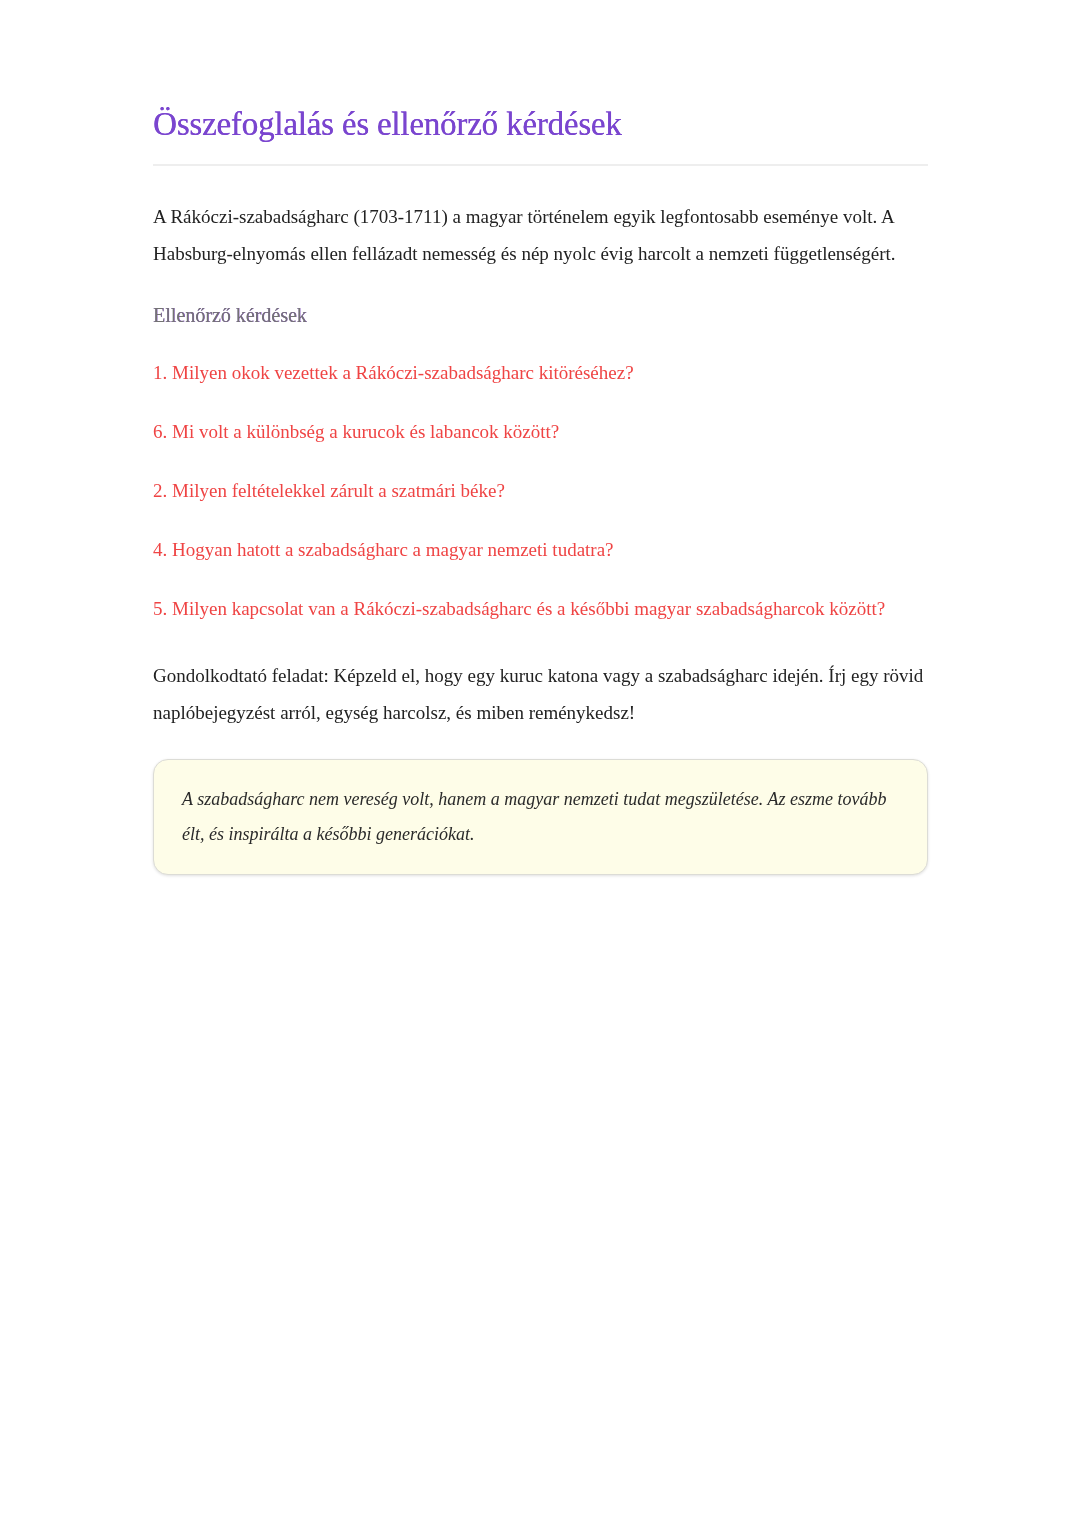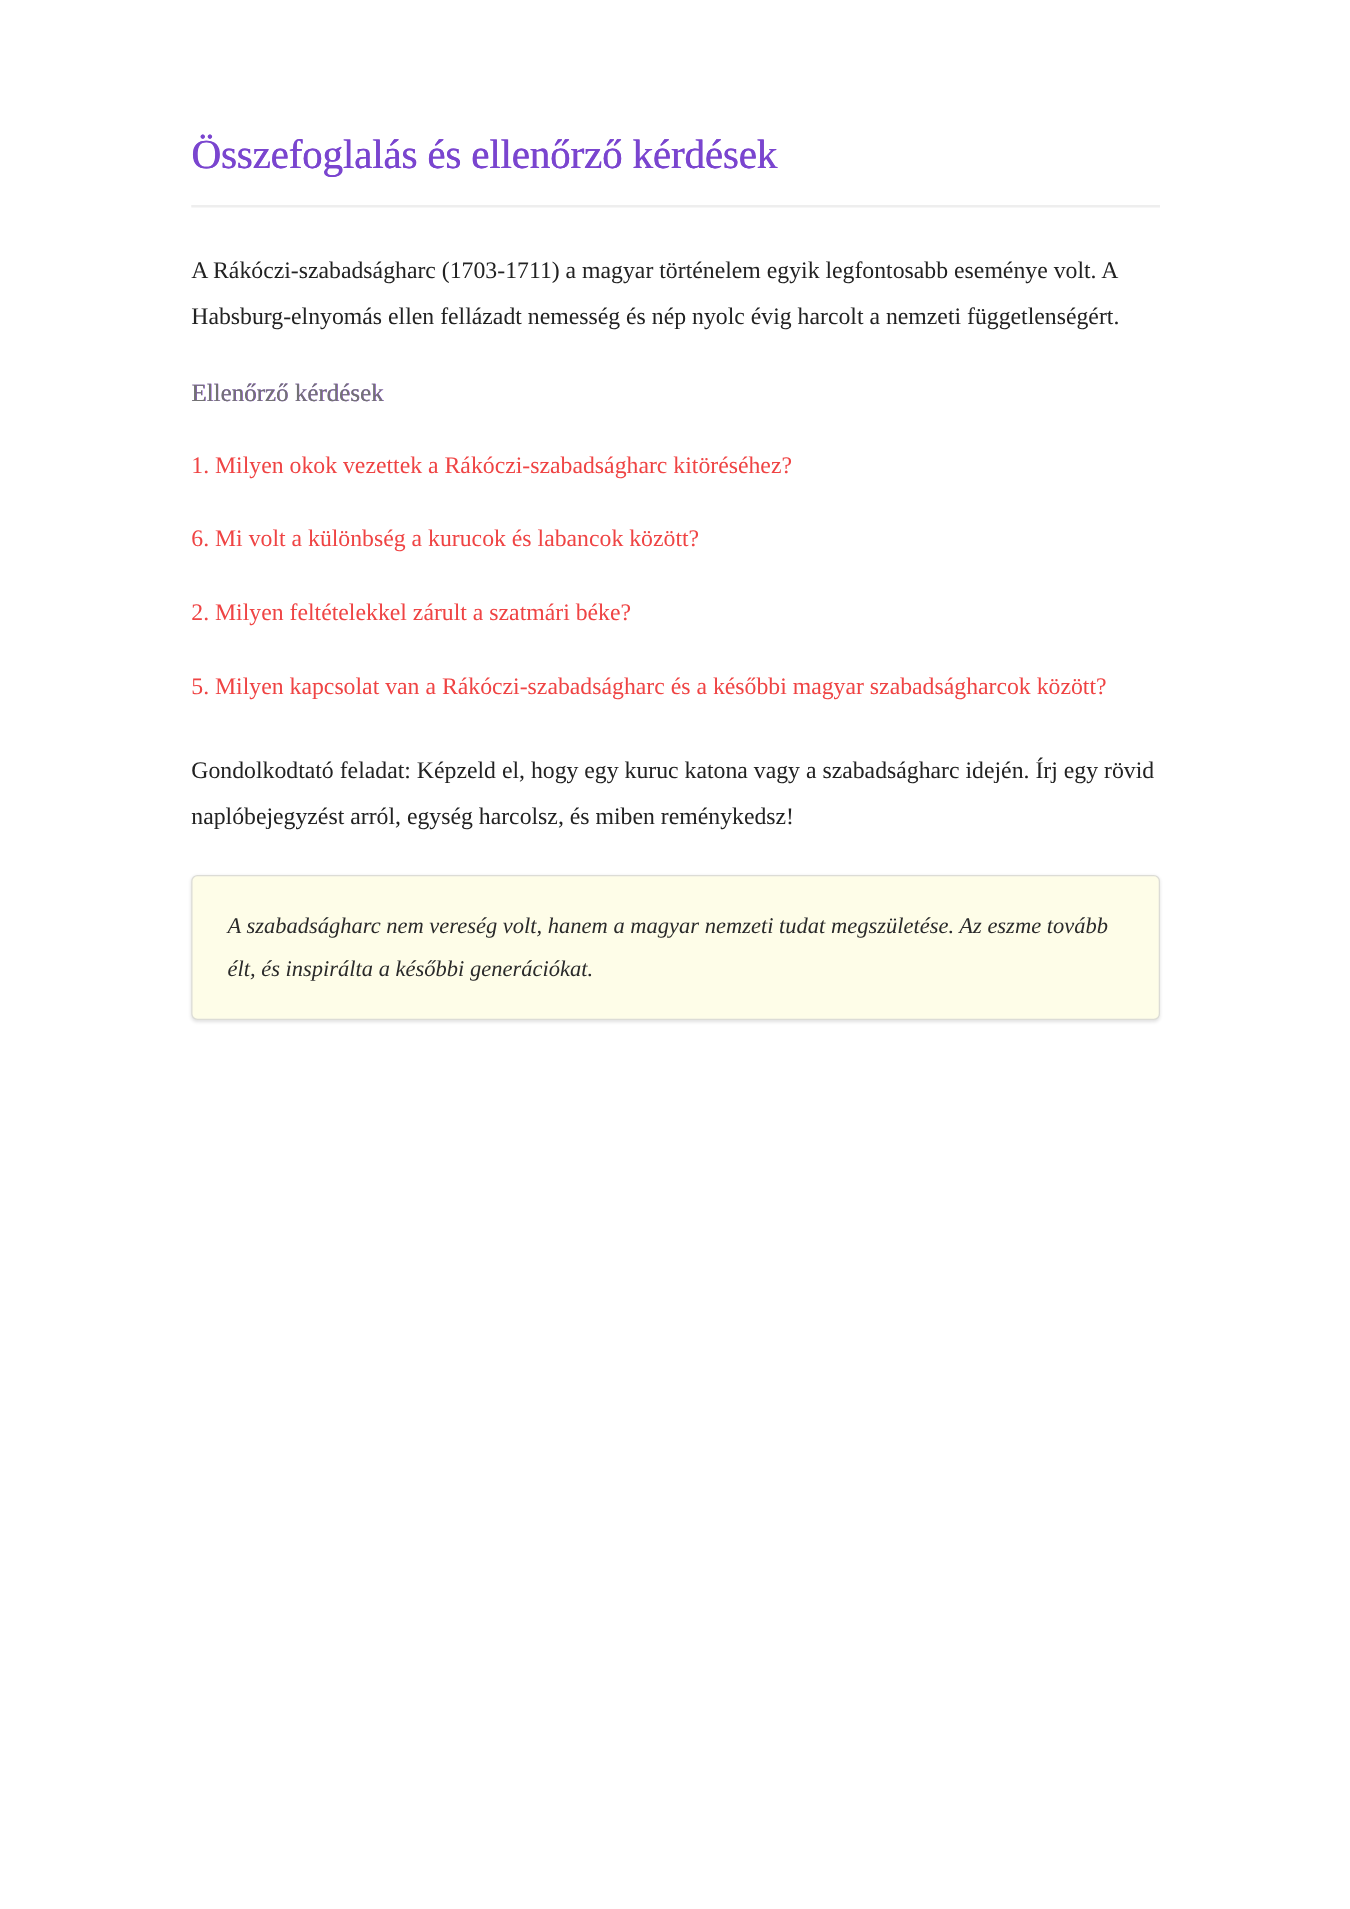--- a/index.html
+++ b/index.html
@@ -58,21 +58,21 @@
     }
     .task {
       margin: 30px 0 28px 0;
       font-size: 19px;
       line-height: 37px;
       color: #222222;
     }
     .quote {
       background: #fefde8;
       border: 1px solid #dcdcd6;
-      border-radius: 5px;
+      border-radius: 15px;
       box-shadow: 0 1px 3px rgba(0,0,0,0.12);
       padding: 22px 28px 22px 28px;
     }
     .quote p {
       margin: 0;
       font-style: italic;
       font-size: 18px;
       line-height: 35px;
       color: #2a2a2a;
     }
@@ -85,20 +85,21 @@
   <div class="rule"></div>
 
   <p class="body">A Rákóczi-szabadságharc (1703-1711) a magyar történelem egyik legfontosabb eseménye volt. A Habsburg-elnyomás ellen fellázadt nemesség és nép nyolc évig harcolt a nemzeti függetlenségért.</p>
 
   <h2 class="sub">Ellenőrző kérdések</h2>
 
   <div>
     <div class="q">1. Milyen okok vezettek a Rákóczi-szabadságharc kitöréséhez?</div>
     <div class="q">6. Mi volt a különbség a kurucok és labancok között?</div>
     <div class="q">2. Milyen feltételekkel zárult a szatmári béke?</div>
+    <div class="q">4. Hogyan hatott a szabadságharc a magyar nemzeti tudatra?</div>
     <div class="q">5. Milyen kapcsolat van a Rákóczi-szabadságharc és a későbbi magyar szabadságharcok között?</div>
   </div>
 
   <p class="task">Gondolkodtató feladat: Képzeld el, hogy egy kuruc katona vagy a szabadságharc idején. Írj egy rövid naplóbejegyzést arról, egység harcolsz, és miben reménykedsz!</p>
 
   <div class="quote">
     <p>A szabadságharc nem vereség volt, hanem a magyar nemzeti tudat megszületése. Az eszme tovább élt, és inspirálta a későbbi generációkat.</p>
   </div>
 </div>
 

